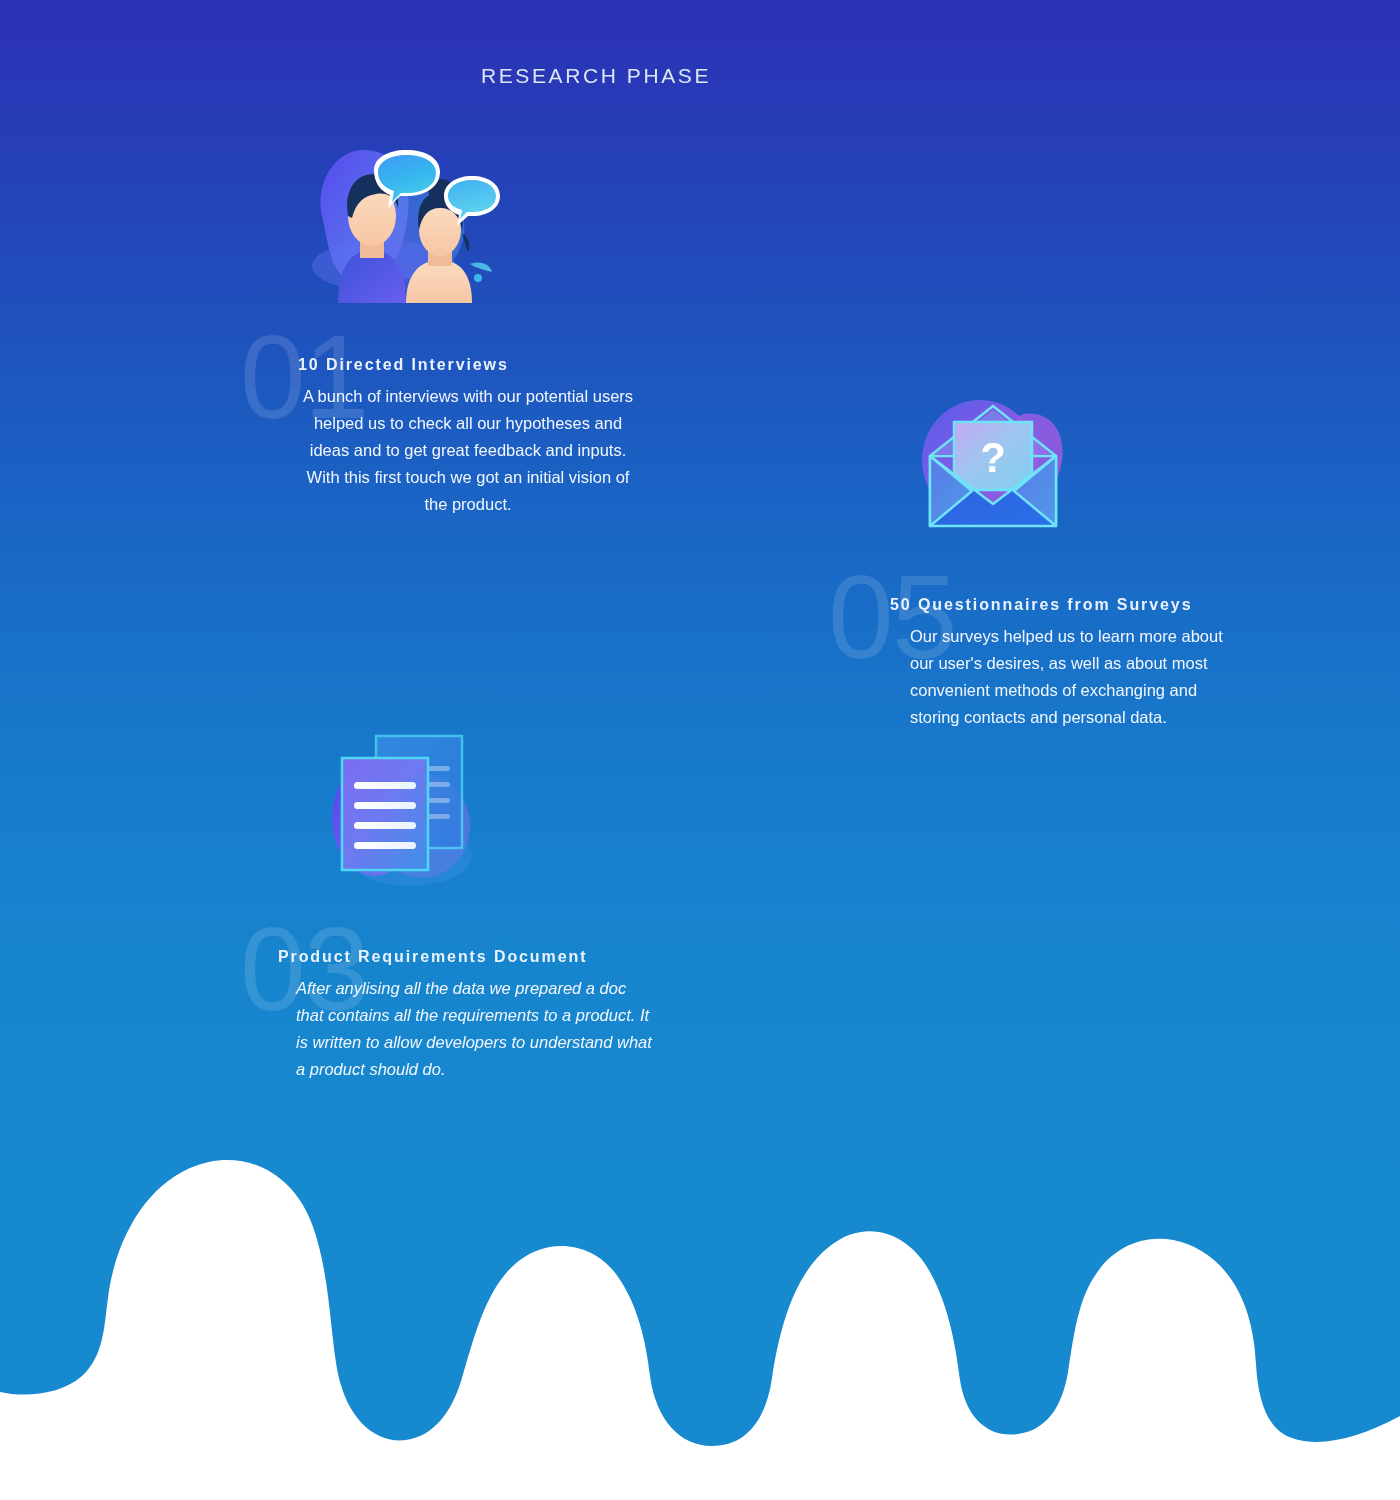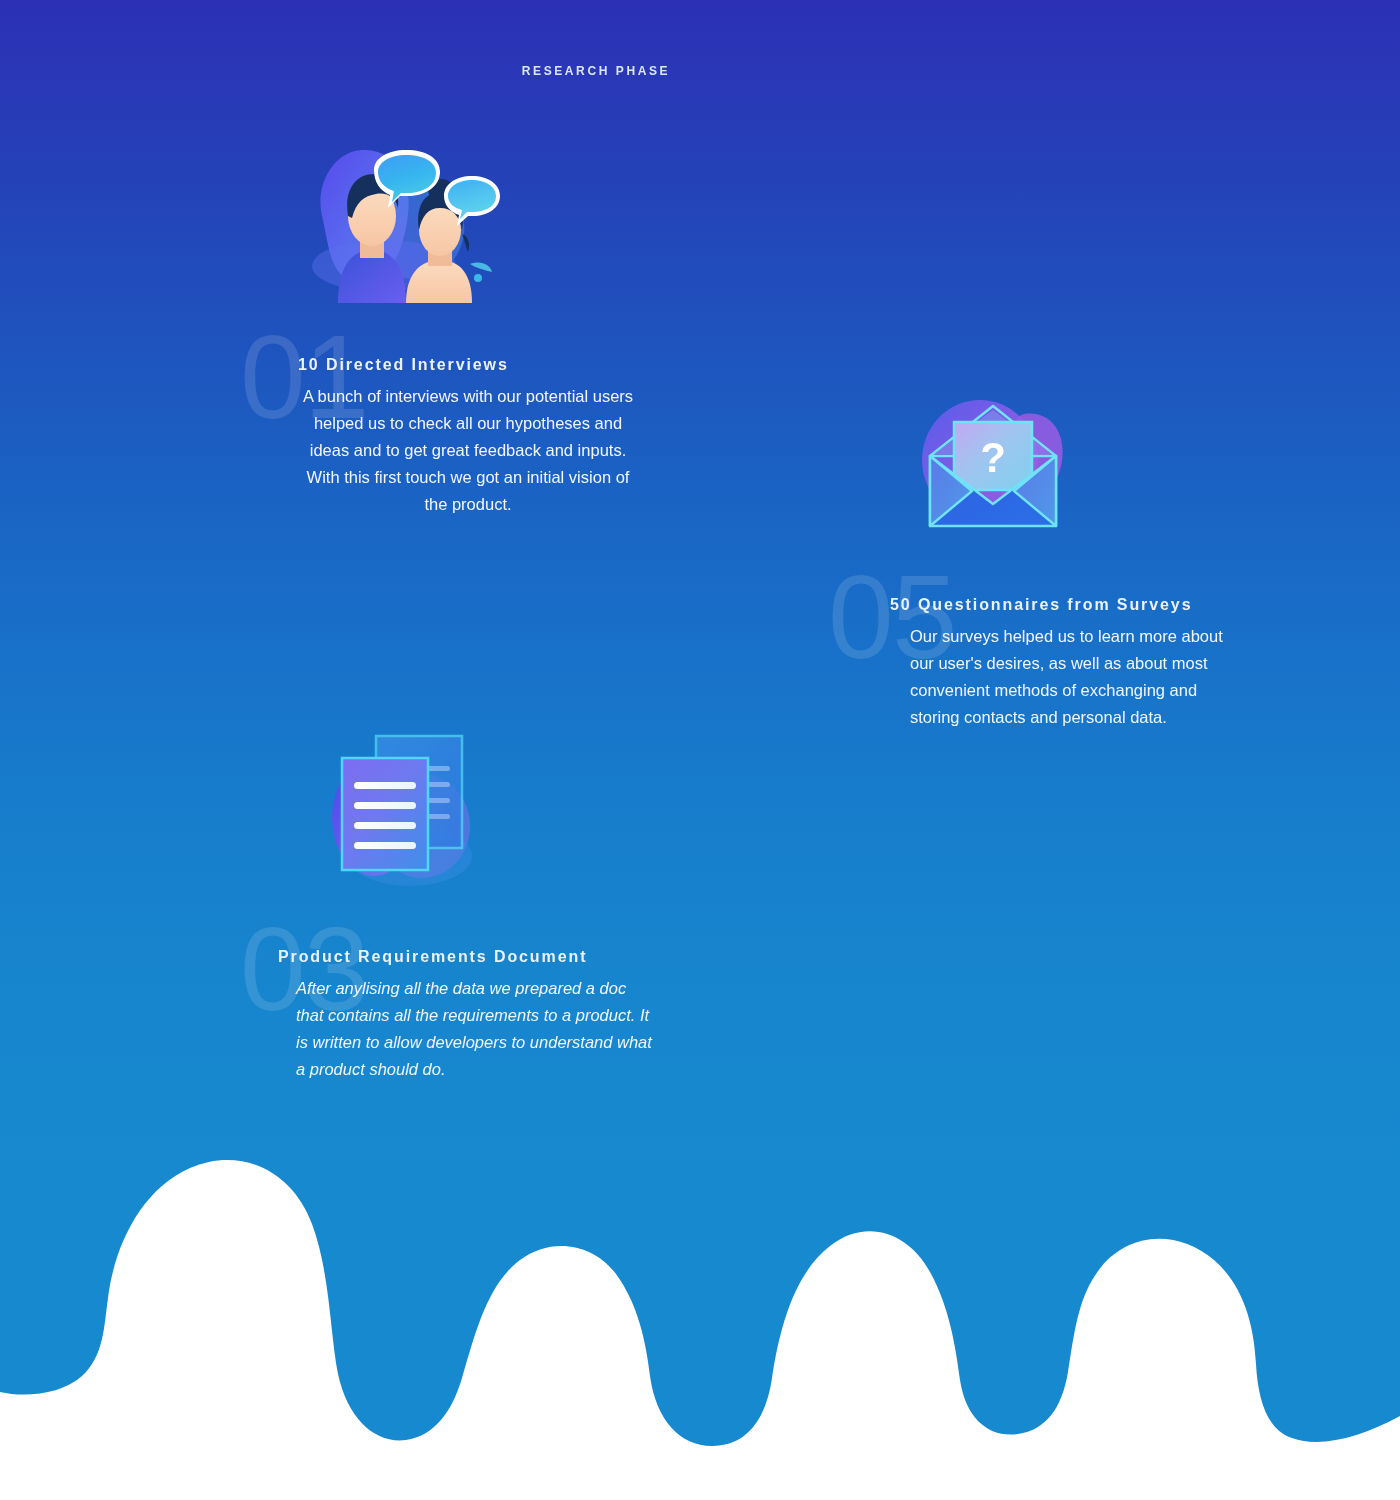--- a/index.html
+++ b/index.html
@@ -47,22 +47,22 @@
     height:380px;
   }
   .wave-wrap svg { display:block; width:1400px; height:380px; }
 
   
   .eyebrow {
     position:absolute;
     left:0; top:64px;
     width:1192px;
     text-align:center;
-    font-size:12px;
-    font-weight:700;
+    font-size:21px;
+    font-weight:400;
     letter-spacing:2.6px;
     color:#dbe7f7;
   }
 
   
   .block { position:absolute; }
 
   .ghost-num {
     position:absolute;
     font-size:118px;

